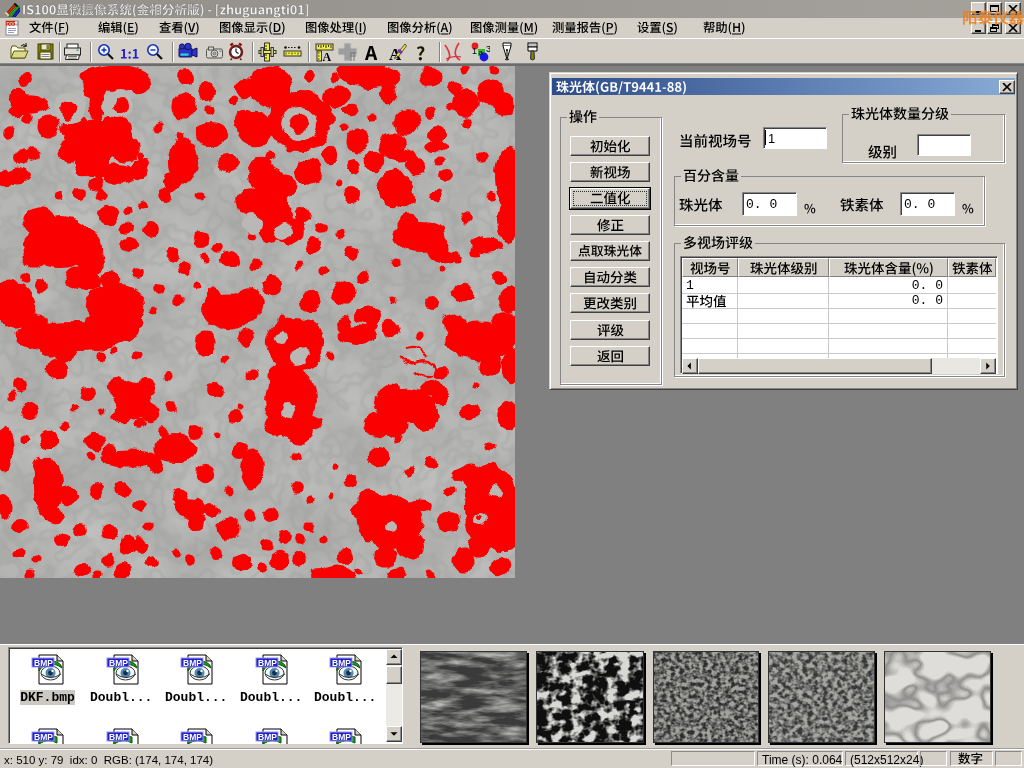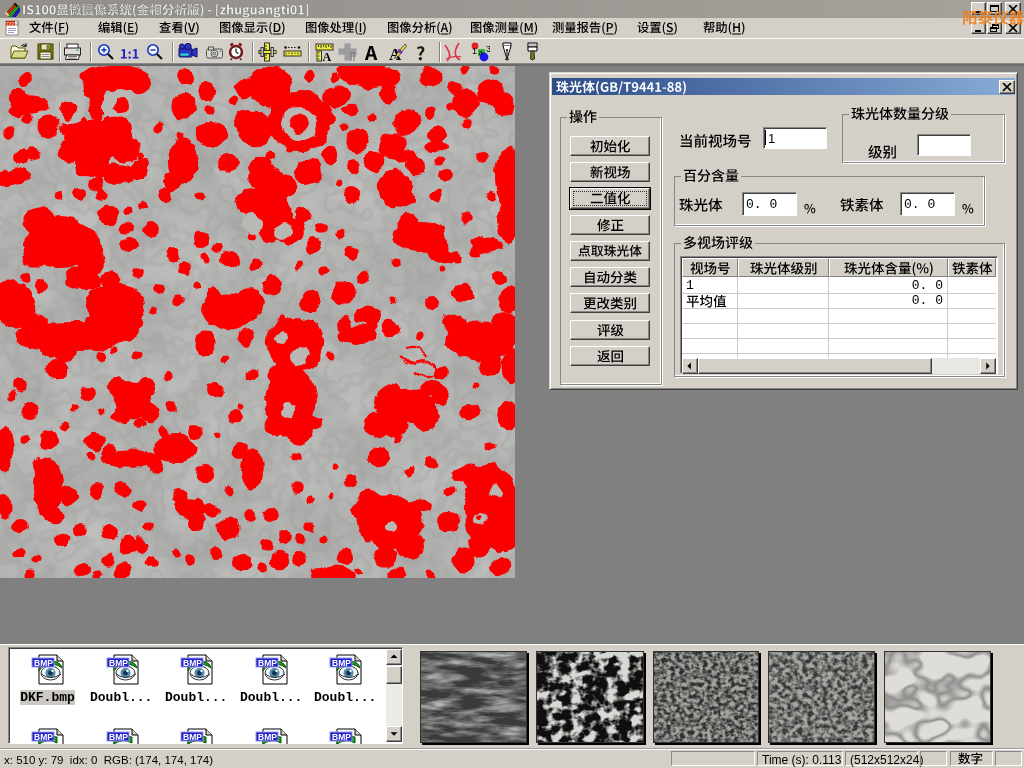--- a/index.html
+++ b/index.html
@@ -907,21 +907,21 @@
 <svg class="ab" style="left:884px;top:651px" width="110" height="95">
     <rect x="2" y="2" width="107" height="92" fill="#000"></rect>
     <rect x="0" y="0" width="107" height="92" fill="#deddd9"></rect>
     <rect x="0" y="0" width="107" height="92" filter="url(#t5f)"></rect>
     <rect x="0.5" y="0.5" width="106" height="91" fill="none" stroke="#333"></rect>
   </svg>
 <div class="ab" style="left:0;top:748px;width:1024px;height:20px;background:#d4d0c8;border-top:1px solid #9b9b9b;box-shadow:inset 0 1px 0 #fff"></div>
 <div class="ab" style="left:4px;top:754px;font-size:11.5px;color:#000">x: 510 y: 79&nbsp; idx: 0&nbsp; RGB: (174, 174, 174)</div>
 <div class="ab" style="left:671px;top:751px;width:84px;height:15px;border:1px solid;border-color:#8a8a8a #fff #fff #8a8a8a"></div>
 <div class="ab" style="left:757px;top:751px;width:86px;height:15px;border:1px solid;border-color:#8a8a8a #fff #fff #8a8a8a">
-    <div class="ab" style="left:4px;top:1px;font-size:12px;white-space:nowrap">Time (s): 0.113</div>
+    <div class="ab" style="left:4px;top:1px;font-size:12px;white-space:nowrap">Time (s): 0.064</div>
   </div>
 <div class="ab" style="left:845px;top:751px;width:73px;height:15px;border:1px solid;border-color:#8a8a8a #fff #fff #8a8a8a">
     <div class="ab" style="left:4px;top:1px;font-size:12px;white-space:nowrap">(512x512x24)</div>
   </div>
 <div class="ab" style="left:920px;top:751px;width:27px;height:15px;border:1px solid;border-color:#8a8a8a #fff #fff #8a8a8a"></div>
 <div class="ab" style="left:950px;top:751px;width:43px;height:15px;border:1px solid;border-color:#8a8a8a #fff #fff #8a8a8a"></div>
 <svg style="position:absolute;left:958px;top:749.8px;overflow:visible" width="27" height="17">
     <path transform="translate(0,13.2)" d="M0.8 -4.1H5.6V-3.1H0.8ZM0.6 -8.3H6.7V-7.3H0.6ZM5.4 -10.4 6.4 -9.9Q6.1 -9.5 5.8 -9.1Q5.6 -8.7 5.3 -8.4L4.5 -8.7Q4.7 -8.9 4.9 -9.2Q5 -9.5 5.2 -9.8Q5.3 -10.1 5.4 -10.4ZM3.1 -10.6H4.2V-5H3.1ZM1 -9.9 1.8 -10.3Q2.1 -9.9 2.3 -9.5Q2.6 -9 2.6 -8.7L1.7 -8.3Q1.7 -8.6 1.4 -9.1Q1.2 -9.6 1 -9.9ZM3.1 -7.9 3.9 -7.4Q3.6 -6.9 3.1 -6.4Q2.6 -5.9 2.1 -5.4Q1.6 -5 1 -4.7Q0.9 -4.9 0.7 -5.2Q0.6 -5.4 0.4 -5.6Q0.9 -5.8 1.4 -6.2Q2 -6.5 2.4 -7Q2.8 -7.4 3.1 -7.9ZM4 -7.6Q4.2 -7.5 4.5 -7.3Q4.8 -7.1 5.2 -6.9Q5.6 -6.7 5.9 -6.5Q6.2 -6.3 6.3 -6.2L5.7 -5.4Q5.5 -5.5 5.2 -5.8Q4.9 -6 4.6 -6.3Q4.3 -6.5 4 -6.8Q3.7 -7 3.5 -7.1ZM7.6 -8.2H11.9V-7.1H7.6ZM7.8 -10.5 8.8 -10.3Q8.7 -9.1 8.4 -7.9Q8.1 -6.8 7.7 -5.8Q7.3 -4.8 6.8 -4.1Q6.7 -4.2 6.6 -4.3Q6.4 -4.5 6.2 -4.6Q6.1 -4.8 5.9 -4.8Q6.4 -5.5 6.8 -6.4Q7.1 -7.3 7.4 -8.3Q7.6 -9.4 7.8 -10.5ZM10 -7.5 11.1 -7.4Q10.9 -5.3 10.3 -3.7Q9.7 -2.1 8.8 -0.9Q7.8 0.3 6.3 1.1Q6.2 1 6.1 0.8Q6 0.6 5.9 0.4Q5.7 0.2 5.6 0.1Q7.1 -0.5 7.9 -1.6Q8.8 -2.6 9.3 -4.1Q9.8 -5.6 10 -7.5ZM8.2 -7.2Q8.5 -5.6 9 -4.2Q9.5 -2.8 10.3 -1.7Q11.1 -0.6 12.2 0Q12 0.2 11.8 0.4Q11.6 0.7 11.4 0.9Q10.2 0.2 9.4 -1Q8.6 -2.1 8.1 -3.7Q7.6 -5.3 7.2 -7.1ZM1.2 -1.9 1.9 -2.6Q2.6 -2.3 3.3 -2Q4 -1.6 4.7 -1.3Q5.3 -0.9 5.8 -0.6L5.1 0.2Q4.6 -0.1 4 -0.5Q3.3 -0.9 2.6 -1.3Q1.9 -1.6 1.2 -1.9ZM5.2 -4.1H5.4L5.6 -4.1L6.3 -3.9Q5.9 -2.5 5.1 -1.6Q4.3 -0.6 3.3 0Q2.2 0.6 1 1Q0.9 0.8 0.7 0.5Q0.6 0.2 0.4 0.1Q1.6 -0.2 2.5 -0.7Q3.5 -1.2 4.2 -2Q4.9 -2.8 5.2 -4ZM1.2 -1.9Q1.5 -2.3 1.8 -2.8Q2.1 -3.3 2.3 -3.8Q2.6 -4.4 2.8 -4.9L3.8 -4.7Q3.6 -4.2 3.4 -3.6Q3.1 -3.1 2.8 -2.5Q2.5 -2 2.3 -1.7Z M15.4 -6.9H21.2V-5.8H15.4ZM13.3 -3.8H24.2V-2.7H13.3ZM18.1 -4.5H19.4V-0.3Q19.4 0.2 19.2 0.4Q19.1 0.7 18.7 0.8Q18.3 1 17.8 1Q17.2 1 16.4 1Q16.4 0.9 16.3 0.6Q16.2 0.4 16.1 0.2Q16 0 15.9 -0.2Q16.3 -0.2 16.7 -0.1Q17.1 -0.1 17.4 -0.1Q17.7 -0.1 17.8 -0.1Q18 -0.1 18.1 -0.2Q18.1 -0.2 18.1 -0.4ZM20.9 -6.9H21.2L21.5 -7L22.3 -6.4Q21.8 -5.9 21.2 -5.5Q20.7 -5 20 -4.6Q19.4 -4.2 18.8 -3.9Q18.6 -4 18.4 -4.2Q18.2 -4.4 18.1 -4.5Q18.6 -4.8 19.2 -5.2Q19.7 -5.6 20.1 -6Q20.6 -6.4 20.9 -6.7ZM13.4 -9.3H24.1V-6.6H22.8V-8.2H14.6V-6.6H13.4ZM17.7 -10.3 18.9 -10.7Q19.1 -10.3 19.4 -9.9Q19.6 -9.5 19.7 -9.1L18.5 -8.7Q18.4 -9 18.2 -9.5Q17.9 -9.9 17.7 -10.3Z" fill="#000"></path>
   </svg>
 <div class="ab" style="left:995px;top:751px;width:27px;height:15px;border:1px solid;border-color:#8a8a8a #fff #fff #8a8a8a"></div>

